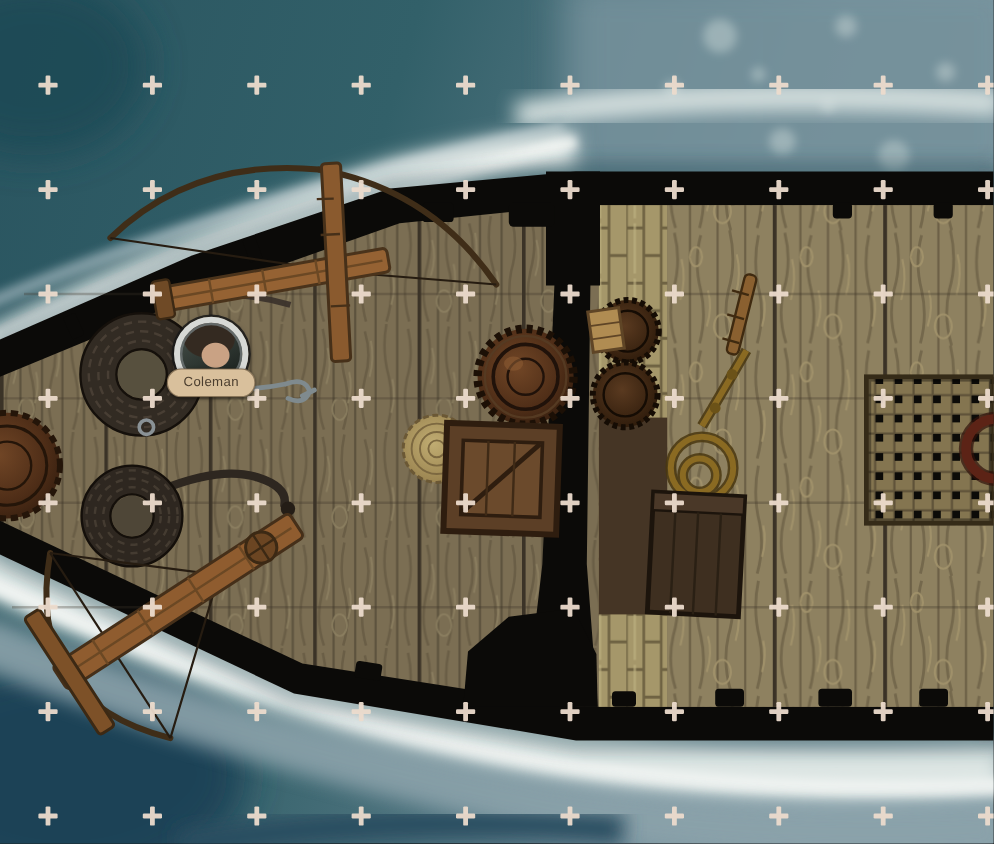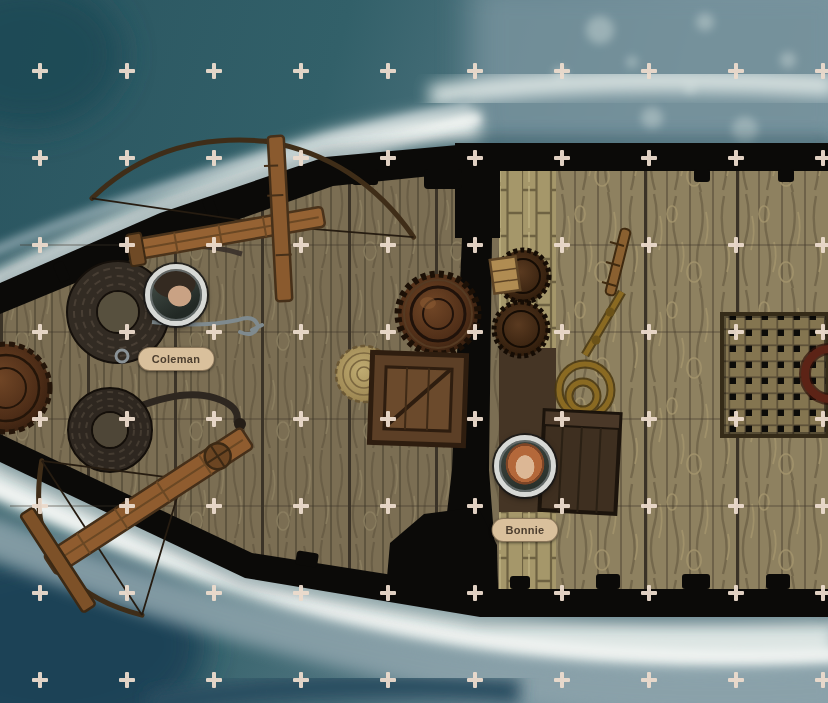--- a/index.html
+++ b/index.html
@@ -19,24 +19,24 @@
   #token-layer{position:absolute;left:0;top:0;width:100%;height:100%;z-index:3;}
   .token{position:absolute;width:66px;height:66px;transform:translate(-50%,-50%);cursor:pointer;}
   .disc{position:absolute;left:50%;top:50%;transform:translate(-50%,-50%);
         width:52px;height:52px;border-radius:50%;
         border:5px solid var(--ring-color,#d7d9d6);
         box-shadow:0 0 0 2px rgba(25,25,25,.85), inset 0 0 0 2px rgba(105,112,112,.9),
                    0 2px 6px rgba(0,0,0,.55);
         background:#333;}
   .plate{position:absolute;left:50%;top:45px;transform:translateX(-50%);
          background:var(--plate-bg,#d9c09c);color:var(--plate-text,#4c3e2f);
-         font-size:11px;font-weight:bold;letter-spacing:.3px;
+         font-size:11px;font-weight:normal;letter-spacing:.3px;
          padding:5px 13px;border-radius:13px;white-space:nowrap;
          border:1px solid rgba(72,56,36,.55);
-         box-shadow:0 1px 3px rgba(0,0,0,.5);margin-top:40px;}
+         box-shadow:0 1px 3px rgba(0,0,0,.5);}
   .portrait-human-male-dark-hair .disc{background:
       radial-gradient(58% 52% at 57% 52%, #c9a284 0 37%, rgba(0,0,0,0) 40%),
       radial-gradient(72% 52% at 47% 27%, #342a21 0 55%, rgba(0,0,0,0) 58%),
       linear-gradient(150deg,#49544d,#222925 75%);}
   .portrait-human-female-red-hair .disc{background:
       radial-gradient(32% 40% at 50% 52%, #dcb795 0 55%, rgba(0,0,0,0) 58%),
       radial-gradient(60% 64% at 50% 46%, #b4683a 0 54%, #7e4526 55% 61%, rgba(0,0,0,0) 63%),
       linear-gradient(160deg,#3e463f,#262d28);}
   .portrait-gray-creature .disc{background:
       radial-gradient(46% 50% at 50% 50%, #999f99 0 34%, #757c76 35% 52%, rgba(0,0,0,0) 55%),
@@ -381,19 +381,15 @@
       <div class="cross" style="left: 562px; top: 680px; height: 16px; width: 16px;"></div>
       <div class="cross" style="left: 649px; top: 680px; height: 16px; width: 16px;"></div>
       <div class="cross" style="left: 736px; top: 680px; height: 16px; width: 16px;"></div>
       <div class="cross" style="left: 823px; top: 680px; height: 16px; width: 16px;"></div>
     </div>
 <div id="token-layer">
       <div class="token portrait-human-male-dark-hair" style="left: 176px; top: 295px;">
         <div class="disc"></div>
         <div class="plate">Coleman</div>
       </div>
-      <div class="token portrait-human-female-red-hair" style="left: 525px; top: 466px;">
-        <div class="disc"></div>
-        <div class="plate">Bonnie</div>
-      </div>
     </div>
 
 </div>
 
 </body></html>

